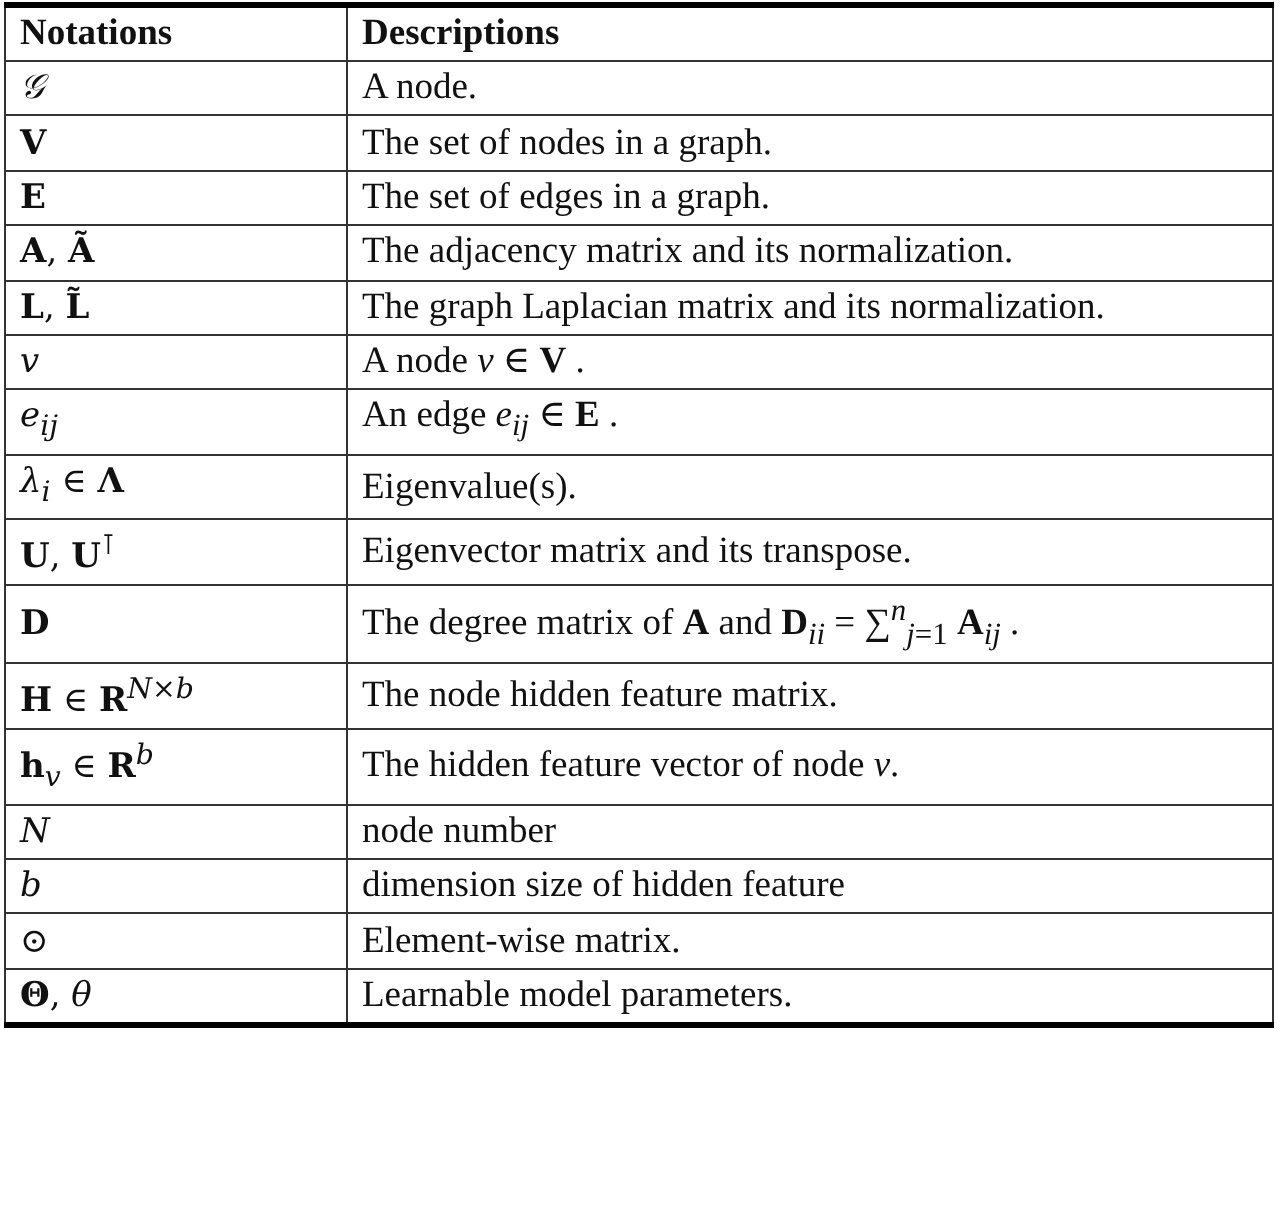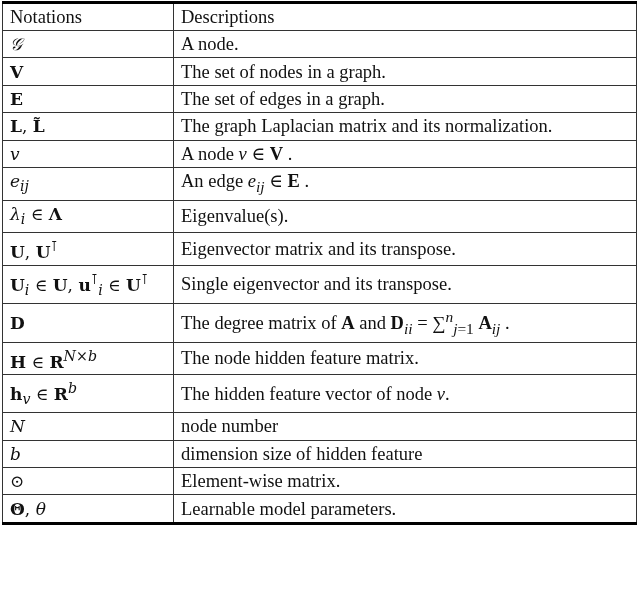--- a/index.html
+++ b/index.html
@@ -13,21 +13,21 @@
       font-family: "Liberation Serif", "DejaVu Serif", serif;
       font-size: 18.5px; color: #111; table-layout: fixed;
     }
     col.c1 { width: 171px; }
     td {
       border: 1px solid #333; height: 26.4px; padding: 0 0 0 7px;
       line-height: 26px; white-space: nowrap; overflow: hidden; vertical-align: middle;
     }
     tr:first-child td { border-top: none; }
     tr:last-child td { border-bottom: none; }
-    td.hdr { height: 26px; }
+    td.hdr { height: 26px; font-weight: bold; }
     .math { font-family: "DejaVu Serif", "Liberation Serif", serif; font-size: 17px; }
     .math b { font-weight: bold; }
   </style>
 </head>
 <body>
 
 <div class="tbl-wrap">
 <table>
   <colgroup>
         <col class="c1">
@@ -44,42 +44,42 @@
         </tr>
     <tr>
           <td class="math"><b>V</b></td>
           <td>The set of nodes in a graph.</td>
         </tr>
     <tr>
           <td class="math"><b>E</b></td>
           <td>The set of edges in a graph.</td>
         </tr>
     <tr>
+          <td class="math"><b>A</b>, <b>Ã</b></td>
+          <td>The adjacency matrix and its normalization.</td>
+        </tr>
+    <tr>
           <td class="math"><b>L</b>, <b>L̃</b></td>
           <td>The graph Laplacian matrix and its normalization.</td>
         </tr>
     <tr>
           <td class="math"><i>v</i></td>
           <td>A node <i>v</i> ∈ <b>V</b> .</td>
         </tr>
     <tr>
           <td class="math"><i>e<sub>ij</sub></i></td>
           <td>An edge <i>e<sub>ij</sub></i> ∈ <b>E</b> .</td>
         </tr>
     <tr>
           <td class="math"><i>λ<sub>i</sub></i> ∈ <b>Λ</b></td>
           <td>Eigenvalue(s).</td>
         </tr>
     <tr>
           <td class="math"><b>U</b>, <b>U</b><sup>⊺</sup></td>
           <td>Eigenvector matrix and its transpose.</td>
-        </tr>
-    <tr>
-          <td class="math"><b>U</b><sub><i>i</i></sub> ∈ <b>U</b>, <b>u</b><sup>⊺</sup><sub><i>i</i></sub> ∈ <b>U</b><sup>⊺</sup></td>
-          <td>Single eigenvector and its transpose.</td>
         </tr>
     <tr>
           <td class="math"><b>D</b></td>
           <td>The degree matrix of <b>A</b> and <b>D</b><sub><i>ii</i></sub> = ∑<sup><i>n</i></sup><sub><i>j</i>=1</sub> <b>A</b><sub><i>ij</i></sub> .</td>
         </tr>
     <tr>
           <td class="math"><b>H</b> ∈ <b>R</b><sup><i>N</i>×<i>b</i></sup></td>
           <td>The node hidden feature matrix.</td>
         </tr>
     <tr>

